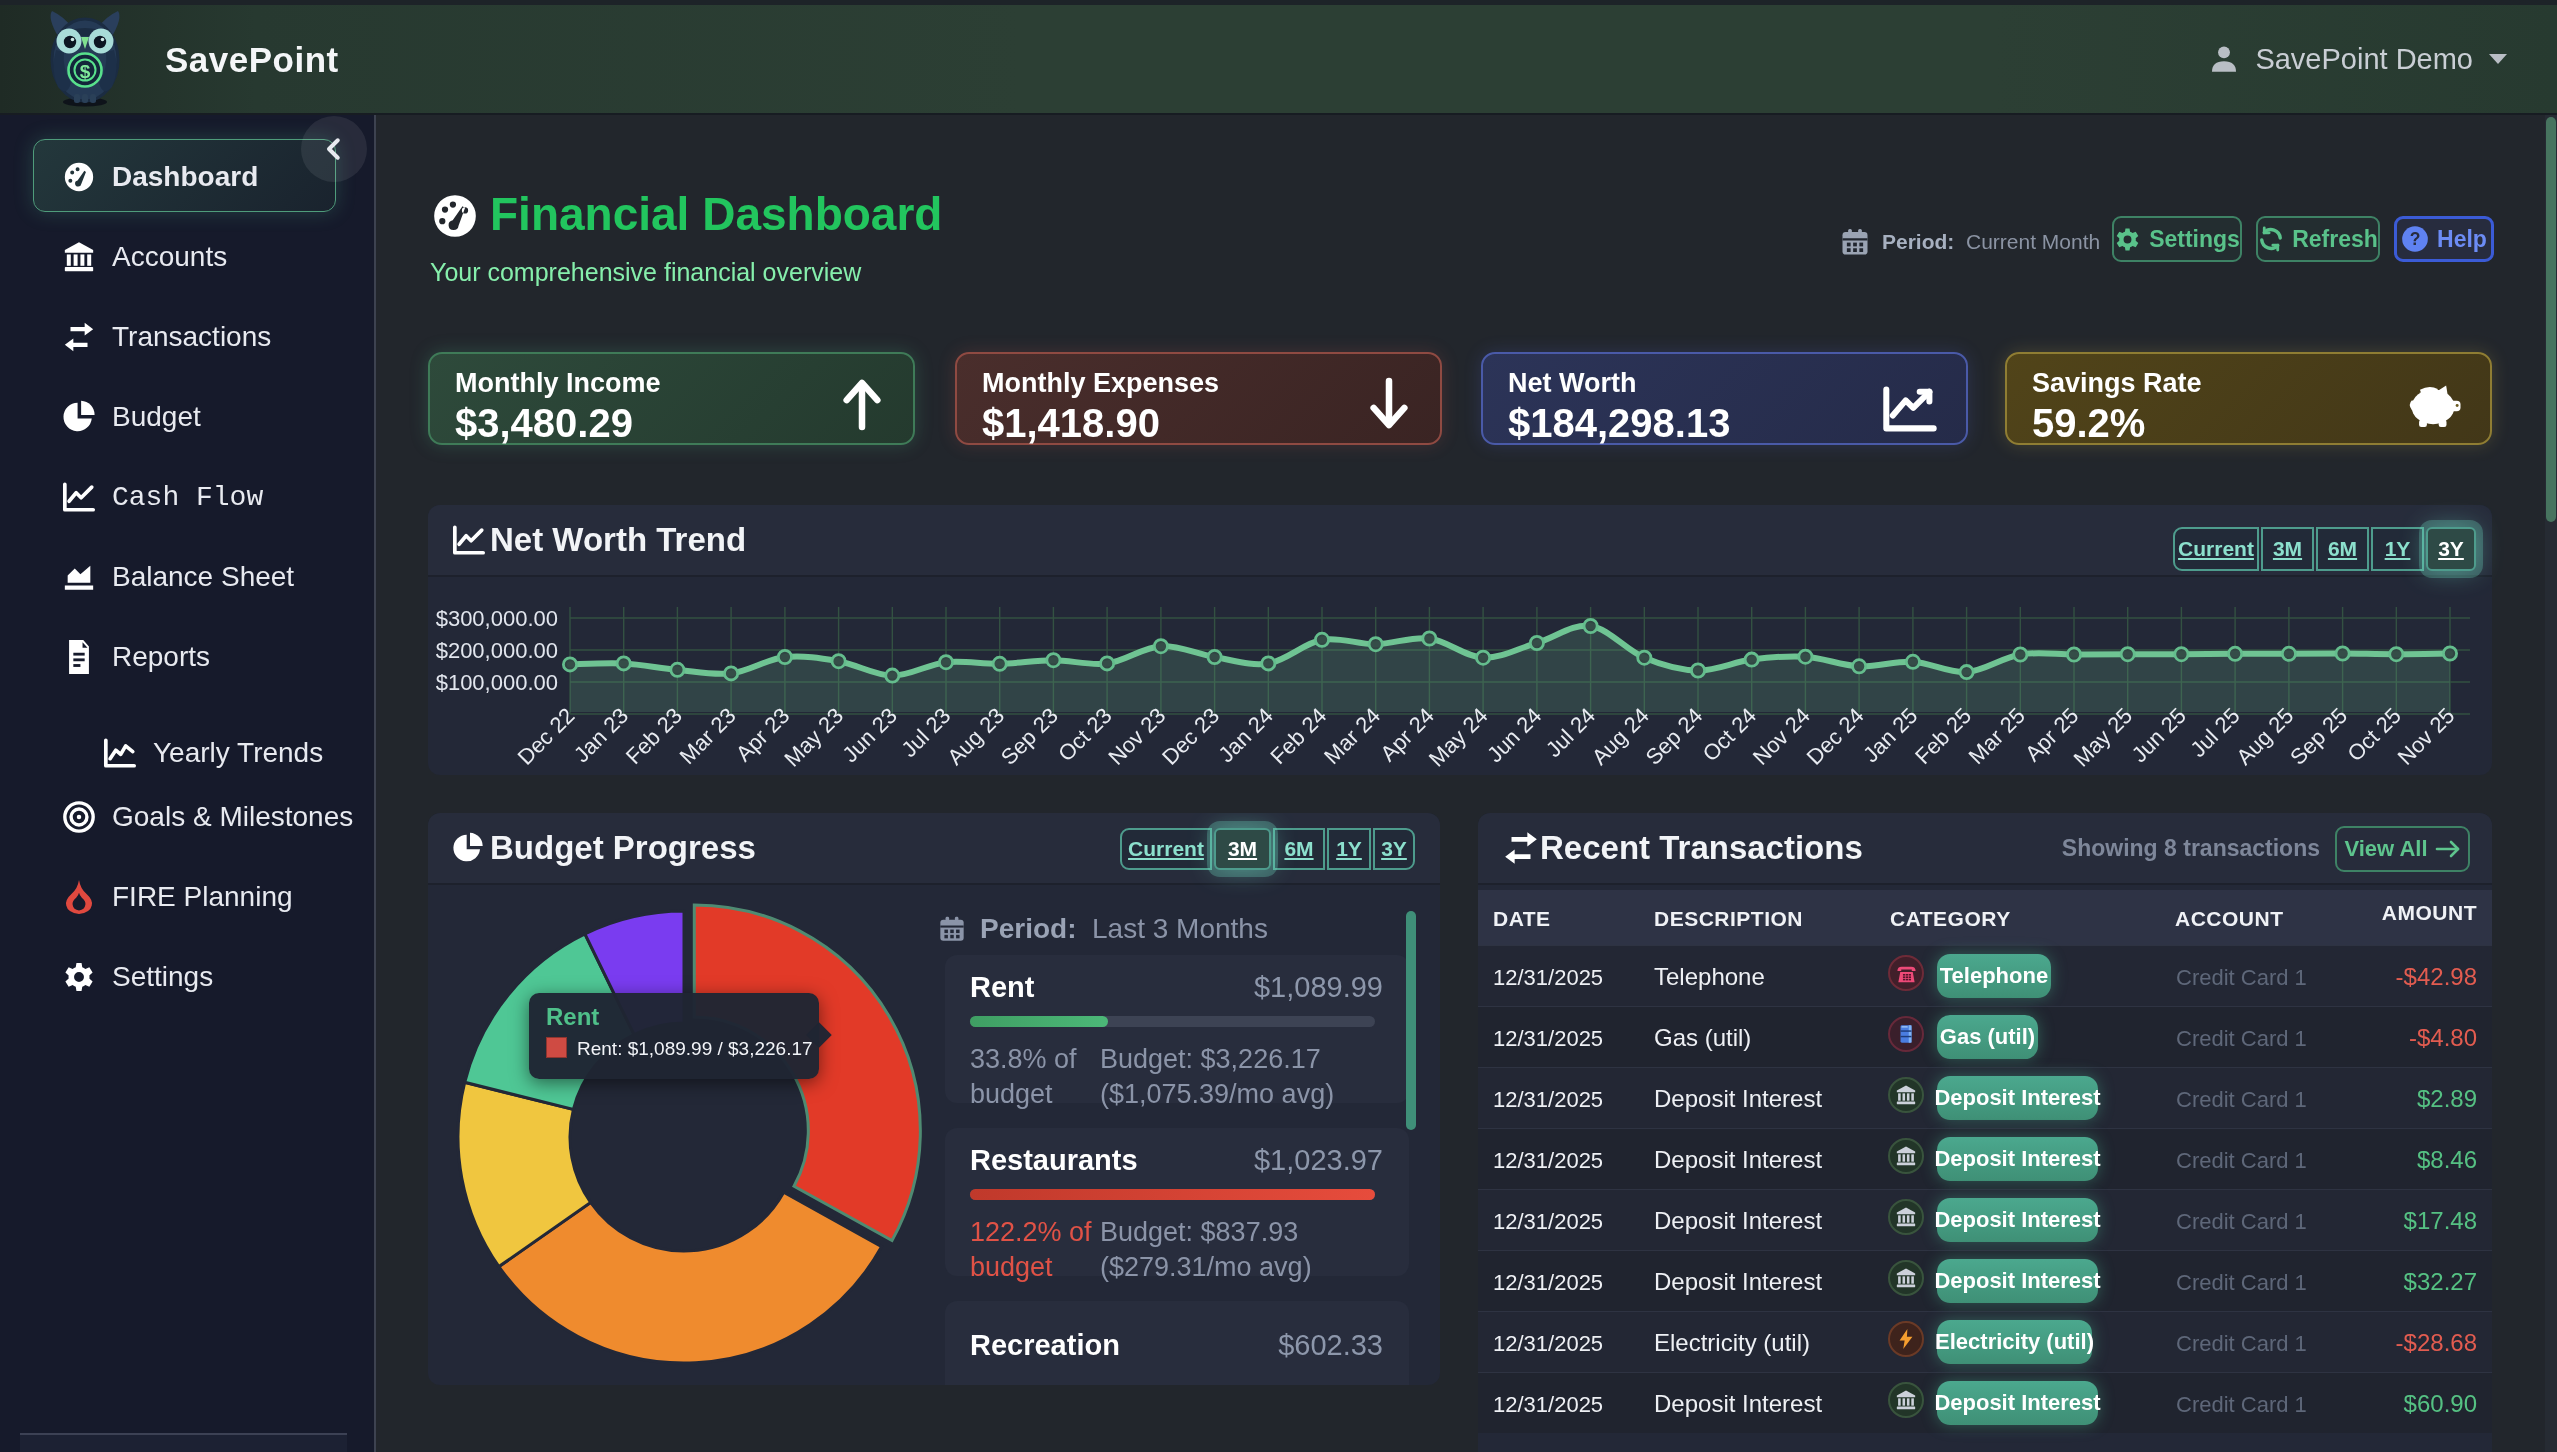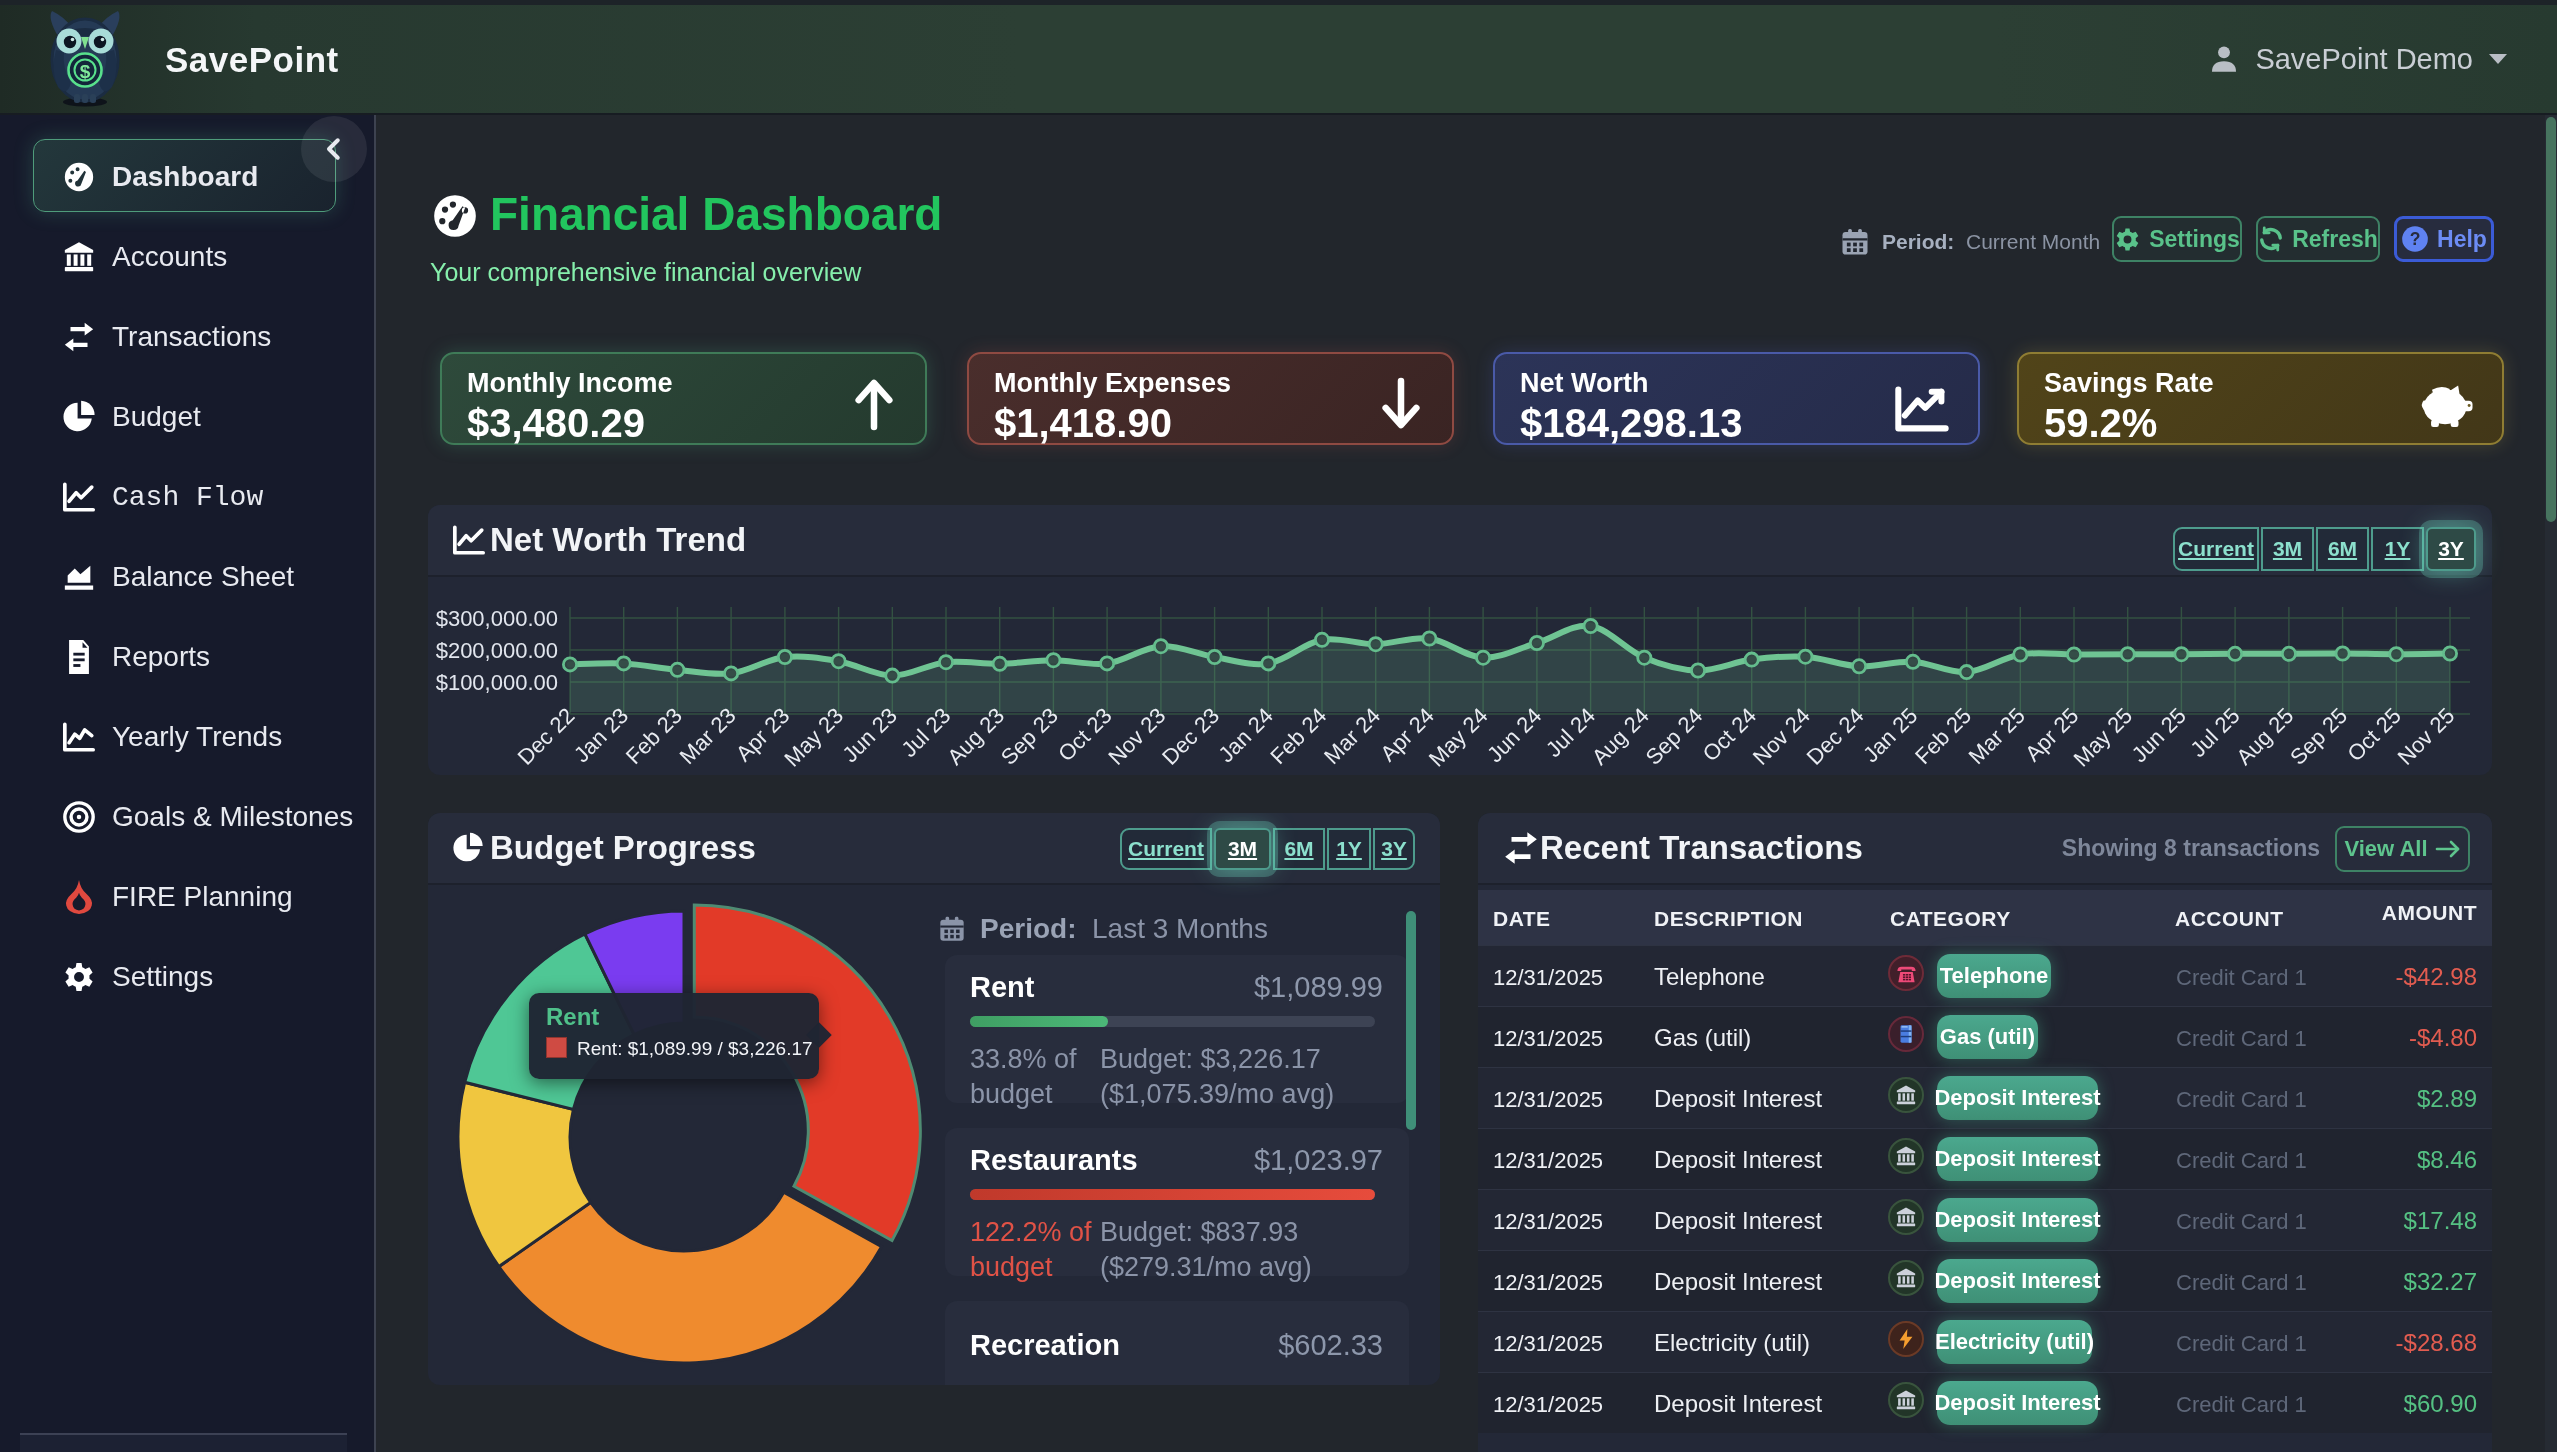--- a/index.html
+++ b/index.html
@@ -26,21 +26,21 @@
 #scrollthumb { position:absolute; right:1px; top:2px; width:10px; height:405px; background:#47745f; border-radius:5px; }
 
 #pgtitle { position:absolute; left:112px; top:72px; color:#22c55e; font-size:46px; font-weight:bold; }
 #pgsub { position:absolute; left:52px; top:143px; color:#86efac; font-size:25px; }
 #periodrow { position:absolute; left:1462px; top:104px; height:46px; display:flex; align-items:center; color:#8b93a3; font-size:21px; }
 .hbtn { height:46px; border-radius:9px; display:flex; align-items:center; justify-content:center; gap:8px; font-size:23px; font-weight:bold; }
 #btn-settings { position:absolute; left:1734px; top:101px; width:130px; border:2px solid #3e8265; color:#59c28a; background:#232d30;}
 #btn-refresh { position:absolute; left:1878px; top:101px; width:124px; border:2px solid #3e8265; color:#59c28a; background:#232d30;}
 #btn-help { position:absolute; left:2016px; top:101px; width:100px; border:3px solid #3b5bd6; color:#6c8cf5; background:#272c3e;}
 
-.stat { position:absolute; top:237px; width:487px; height:93px; border-radius:14px; padding:14px 0 0 25px;margin-left:12px; }
+.stat { position:absolute; top:237px; width:487px; height:93px; border-radius:14px; padding:14px 0 0 25px; }
 .stat .lb { font-size:27px; font-weight:bold; color:#fff; }
 .stat .vl { font-size:40px; font-weight:bold; color:#fff; margin-top:2px; }
 .stat .ricon { position:absolute; right:28px; top:22px; }
 #st1 { left:50px;  background:linear-gradient(135deg,#2e4a3b,#243a2e); border:2px solid #3f7b58; box-shadow:0 0 18px rgba(80,180,130,.25);}
 #st2 { left:577px; background:linear-gradient(135deg,#4a2e2c,#3a2423); border:2px solid #8f4a42; box-shadow:0 0 18px rgba(200,90,80,.2);}
 #st3 { left:1103px; background:linear-gradient(135deg,#2c3458,#252b49); border:2px solid #4a5aa8; box-shadow:0 0 18px rgba(90,110,220,.2);}
 #st4 { left:1627px; background:linear-gradient(135deg,#514419,#423718); border:2px solid #8f7d33; box-shadow:0 0 18px rgba(220,190,80,.2);}
 
 .card { position:absolute; background:#232837; border-radius:12px; }
 .cardhead { position:absolute; left:0; top:0; width:100%; height:72px; background:#272c3b; border-bottom:2px solid #1d212c; border-radius:12px 12px 0 0; display:flex; align-items:center; }
@@ -178,21 +178,21 @@
     <span class="ic">
         <svg width="28" height="34" viewBox="0 0 18 24" fill="#fff">
           <path d="M2 0 L12 0 L16 4.5 L16 24 L2 24 Z M11.5 1.5 L11.5 5.5 L15 5.5 Z" fill-rule="evenodd"></path>
           <rect x="5" y="9" width="8" height="2" fill="#161a2b"></rect>
           <rect x="5" y="13" width="8" height="2" fill="#161a2b"></rect>
           <rect x="5" y="17" width="5" height="2" fill="#161a2b"></rect>
         </svg>
       </span>
     <span class="lbl">Reports</span>
   </div>
-  <div class="navitem" style="top:582px;">
+  <div class="navitem" style="top:598px;margin-left:41px;">
     <span class="ic">
         <svg width="36" height="32" viewBox="0 0 24 22" fill="none" stroke="#fff" stroke-width="2.6" stroke-linecap="round" stroke-linejoin="round">
           <path d="M2 2 L2 20 L22 20"></path>
           <path d="M5 15 L9 9 L12.5 12 L16 6 L21 10"></path>
         </svg>
       </span>
     <span class="lbl">Yearly Trends</span>
   </div>
   <div class="navitem" style="top:662px;">
     <span class="ic">

